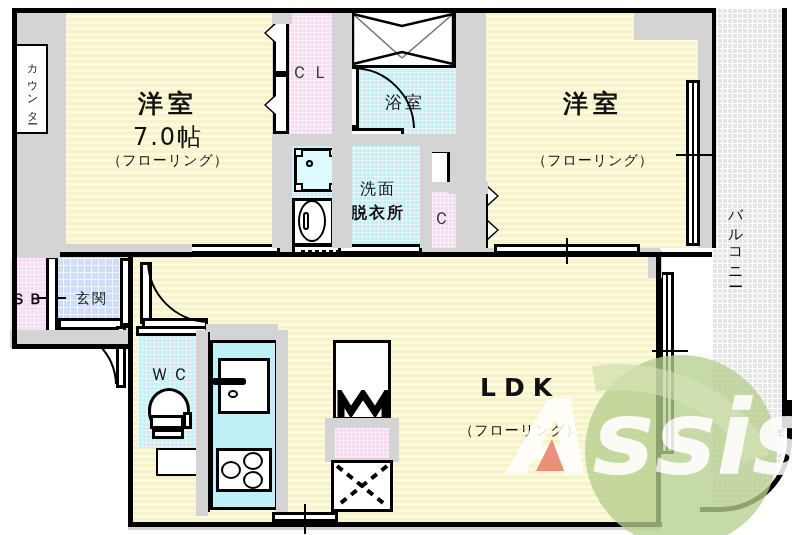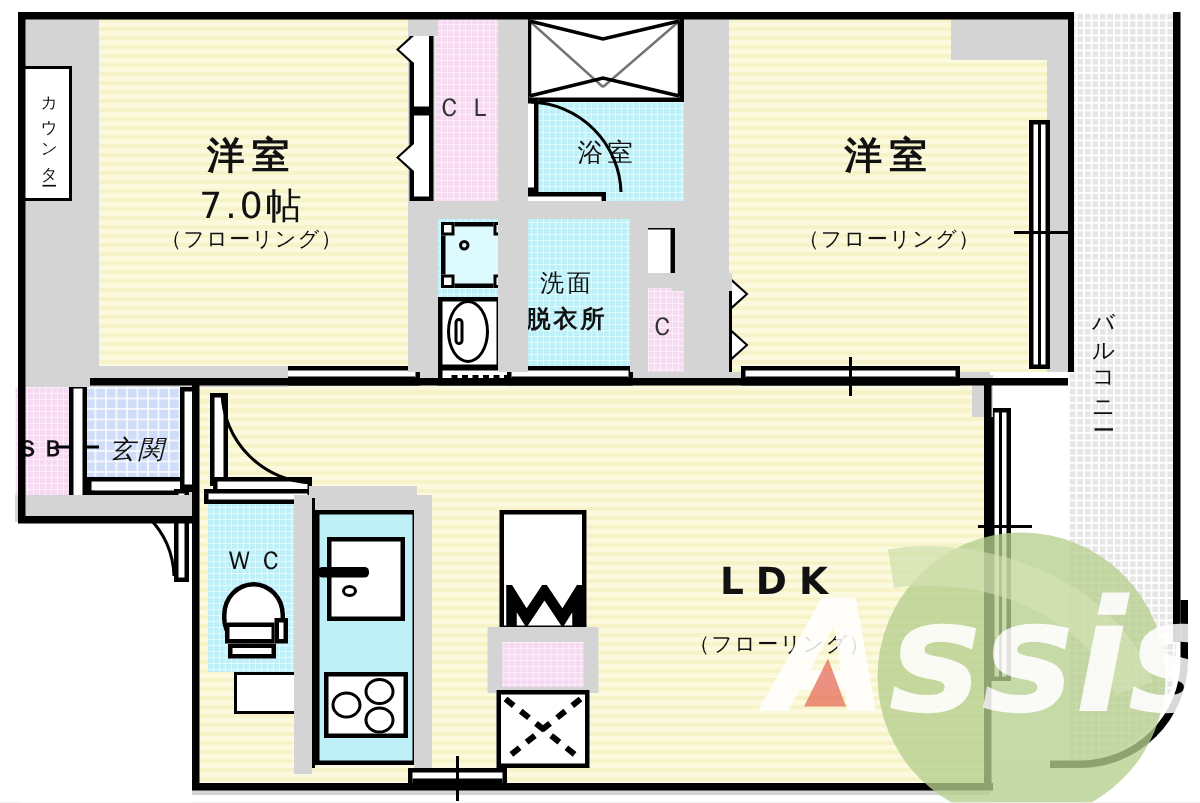--- a/index.html
+++ b/index.html
@@ -157,21 +157,21 @@
 
   <div class="blk floor" style="left:132px;top:254px;width:528px;height:272px;"></div>
   <div class="lbl rmname" style="left:430px;top:372px;width:180px;letter-spacing:8px;">LDK</div>
   <div class="lbl rmfloor" style="left:422px;top:422px;width:196px;">（フローリング）</div>
 
   <div class="obox" style="left:660px;top:272px;width:14px;height:182px;"></div>
   <div class="w" style="left:666px;top:272px;width:2px;height:182px;"></div>
   <div class="w" style="left:652px;top:350px;width:36px;height:2px;"></div>
 
   <div class="blk bluetile" style="left:56px;top:258px;width:68px;height:82px;"></div>
-  <div class="lbl jp13" style="left:62px;top:290px;width:60px;font-size:17px;letter-spacing:2px;font-style:italic;">玄関</div>
+  <div class="lbl jp13" style="left:62px;top:290px;width:60px;font-size:14px;letter-spacing:2px;">玄関</div>
 
   <div class="blk pink" style="left:10px;top:258px;width:36px;height:82px;"></div>
   <div class="lbl" style="left:8px;top:290px;width:40px;font-size:15px;letter-spacing:2px;font-weight:bold;">ＳＢ</div>
   <div class="w" style="left:38px;top:297px;width:28px;height:2px;"></div>
 
   <div class="obox" style="left:46px;top:256px;width:12px;height:84px;"></div>
   <div class="obox" style="left:58px;top:318px;width:66px;height:12px;"></div>
   <svg style="position:absolute;left:58px;top:326px;width:62px;height:62px;" viewBox="0 0 62 62">
     <path d="M2 2 A58 58 0 0 1 58 58" fill="none" stroke="#000" stroke-width="2"></path>
   </svg>

